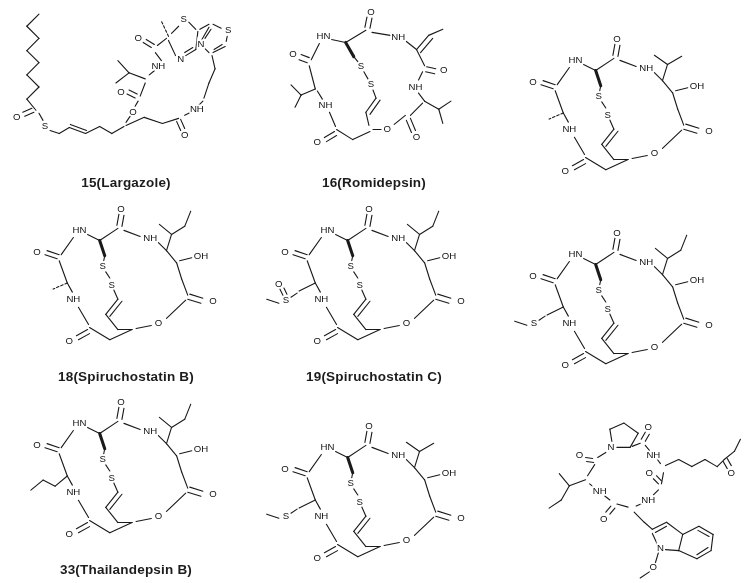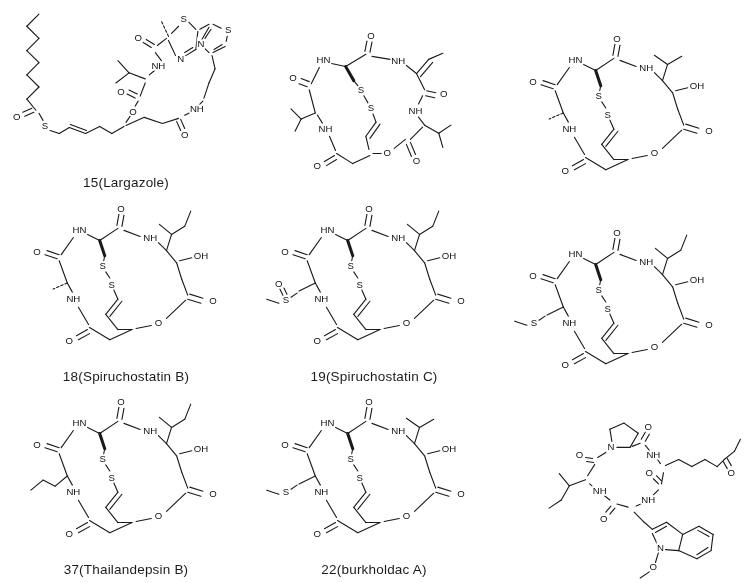--- a/index.html
+++ b/index.html
@@ -11,21 +11,21 @@
   .grid{
     display:grid;
     grid-template-columns:248px 248px 248px;
     grid-template-rows:194px 194px 193px;
   }
   .cell{display:flex;flex-direction:column;align-items:center;justify-content:flex-end;}
   .structure{width:248px;height:168px;}
   .structure svg{width:100%;height:100%;display:block;}
   .caption{
     font-size:13.5px;color:#1c1c1c;text-align:center;line-height:22px;height:24px;
-    letter-spacing:0.2px;white-space:nowrap;
+    letter-spacing:0.2px;white-space:nowrap;font-weight:bold;
   }
   svg text{
     font-family:"Liberation Sans", sans-serif;
     font-size:9.5px;fill:#111111;
     stroke:#ffffff;stroke-width:3px;paint-order:stroke;
   }
 </style>
 </head>
 <body>
 
@@ -160,20 +160,21 @@
             <text x="189" y="66" text-anchor="middle" dominant-baseline="middle">O</text>
             <text x="161" y="82" text-anchor="middle" dominant-baseline="middle">NH</text>
             <text x="162" y="132" text-anchor="middle" dominant-baseline="middle">O</text>
             <text x="133" y="124" text-anchor="middle" dominant-baseline="middle">O</text>
             <text x="64" y="137" text-anchor="middle" dominant-baseline="middle">O</text>
             <text x="72" y="100" text-anchor="middle" dominant-baseline="middle">NH</text>
             <text x="107" y="62" text-anchor="middle" dominant-baseline="middle">S</text>
             <text x="117" y="80" text-anchor="middle" dominant-baseline="middle">S</text>
           </svg>
         </div>
+      <div class="caption">16(Romidepsin)</div>
     </div>
 
     <div class="cell">
       <div class="structure">
           <svg viewBox="0 0 240 166">
             <line x1="82" y1="36" x2="94" y2="42" stroke="#1a1a1a" stroke-width="1.1" stroke-linecap="round"></line>
             <line x1="94" y1="42" x2="112" y2="30" stroke="#1a1a1a" stroke-width="1.1" stroke-linecap="round"></line>
             <line x1="111" y1="27" x2="113" y2="16" stroke="#1a1a1a" stroke-width="1.1" stroke-linecap="round"></line>
             <line x1="116" y1="28" x2="118" y2="17" stroke="#1a1a1a" stroke-width="1.1" stroke-linecap="round"></line>
             <line x1="118" y1="32" x2="134" y2="38" stroke="#1a1a1a" stroke-width="1.1" stroke-linecap="round"></line>
@@ -447,21 +448,21 @@
             <text x="194" y="58" text-anchor="middle" dominant-baseline="middle">OH</text>
             <text x="206" y="102" text-anchor="middle" dominant-baseline="middle">O</text>
             <text x="152" y="124" text-anchor="middle" dominant-baseline="middle">O</text>
             <text x="64" y="142" text-anchor="middle" dominant-baseline="middle">O</text>
             <text x="68" y="100" text-anchor="middle" dominant-baseline="middle">NH</text>
             <text x="32" y="54" text-anchor="middle" dominant-baseline="middle">O</text>
             <text x="97" y="68" text-anchor="middle" dominant-baseline="middle">S</text>
             <text x="106" y="86" text-anchor="middle" dominant-baseline="middle">S</text>
           </svg>
         </div>
-      <div class="caption">37(Thailandepsin B)</div>
+      <div class="caption">33(Thailandepsin B)</div>
     </div>
 
     <div class="cell">
       <div class="structure">
           <svg viewBox="0 0 240 166">
             <line x1="82" y1="36" x2="94" y2="42" stroke="#1a1a1a" stroke-width="1.1" stroke-linecap="round"></line>
             <line x1="94" y1="42" x2="112" y2="30" stroke="#1a1a1a" stroke-width="1.1" stroke-linecap="round"></line>
             <line x1="111" y1="27" x2="113" y2="16" stroke="#1a1a1a" stroke-width="1.1" stroke-linecap="round"></line>
             <line x1="116" y1="28" x2="118" y2="17" stroke="#1a1a1a" stroke-width="1.1" stroke-linecap="round"></line>
             <line x1="118" y1="32" x2="134" y2="38" stroke="#1a1a1a" stroke-width="1.1" stroke-linecap="round"></line>
@@ -505,21 +506,20 @@
             <text x="206" y="102" text-anchor="middle" dominant-baseline="middle">O</text>
             <text x="152" y="124" text-anchor="middle" dominant-baseline="middle">O</text>
             <text x="64" y="142" text-anchor="middle" dominant-baseline="middle">O</text>
             <text x="68" y="100" text-anchor="middle" dominant-baseline="middle">NH</text>
             <text x="32" y="54" text-anchor="middle" dominant-baseline="middle">O</text>
             <text x="97" y="68" text-anchor="middle" dominant-baseline="middle">S</text>
             <text x="106" y="86" text-anchor="middle" dominant-baseline="middle">S</text>
             <text x="33" y="100" text-anchor="middle" dominant-baseline="middle">S</text>
           </svg>
         </div>
-      <div class="caption">22(burkholdac A)</div>
     </div>
 
     <div class="cell">
       <div class="structure">
           <svg viewBox="0 0 240 166">
             <line x1="128" y1="32" x2="136" y2="18" stroke="#1a1a1a" stroke-width="1.1" stroke-linecap="round"></line>
             <line x1="136" y1="18" x2="122" y2="8" stroke="#1a1a1a" stroke-width="1.1" stroke-linecap="round"></line>
             <line x1="122" y1="8" x2="108" y2="14" stroke="#1a1a1a" stroke-width="1.1" stroke-linecap="round"></line>
             <line x1="108" y1="14" x2="110" y2="26" stroke="#1a1a1a" stroke-width="1.1" stroke-linecap="round"></line>
             <line x1="115" y1="32" x2="128" y2="32" stroke="#1a1a1a" stroke-width="1.1" stroke-linecap="round"></line>

